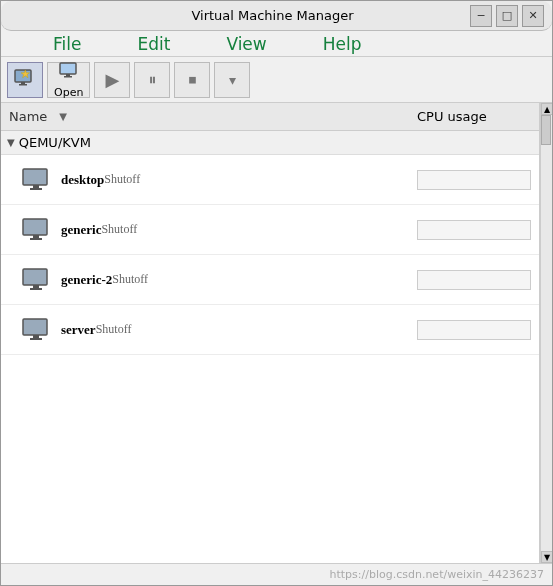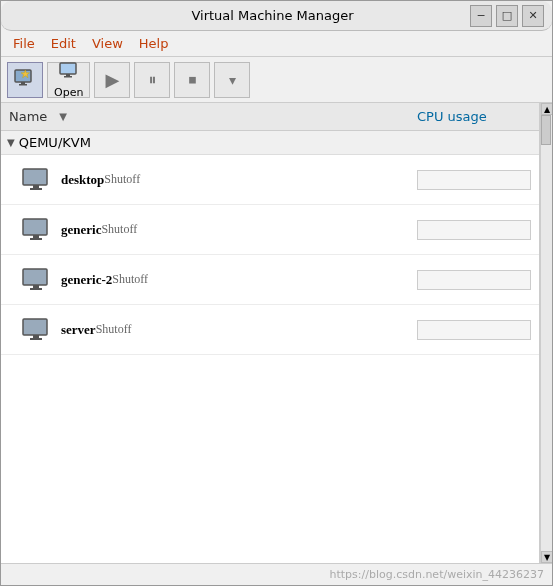--- a/index.html
+++ b/index.html
@@ -69,22 +69,23 @@
       padding: 2px 4px;
       display: flex;
       gap: 0;
       height: 26px;
       align-items: center;
     }
 
     .menu-item {
       padding: 2px 8px;
       cursor: pointer;
-      color: #c2410c;
-      font-size: 13px;
+      color: #15803d;
+      font-size: 17px;
+      margin-left: 40px;
     }
 
     .toolbar {
       background: #f0f0f0;
       border-bottom: 1px solid #ccc;
       padding: 4px 6px;
       display: flex;
       align-items: center;
       gap: 4px;
       height: 46px;
@@ -150,21 +151,21 @@
       color: #333;
       display: flex;
       align-items: center;
       gap: 12px;
     }
 
     .list-header-cpu {
       width: 130px;
       padding: 4px 8px;
       font-size: 13px;
-      color: #0369a1;
+      color: #000000;
     }
 
     .sort-arrow {
       font-size: 10px;
       color: #666;
     }
 
     .group-header {
       display: flex;
       align-items: center;

